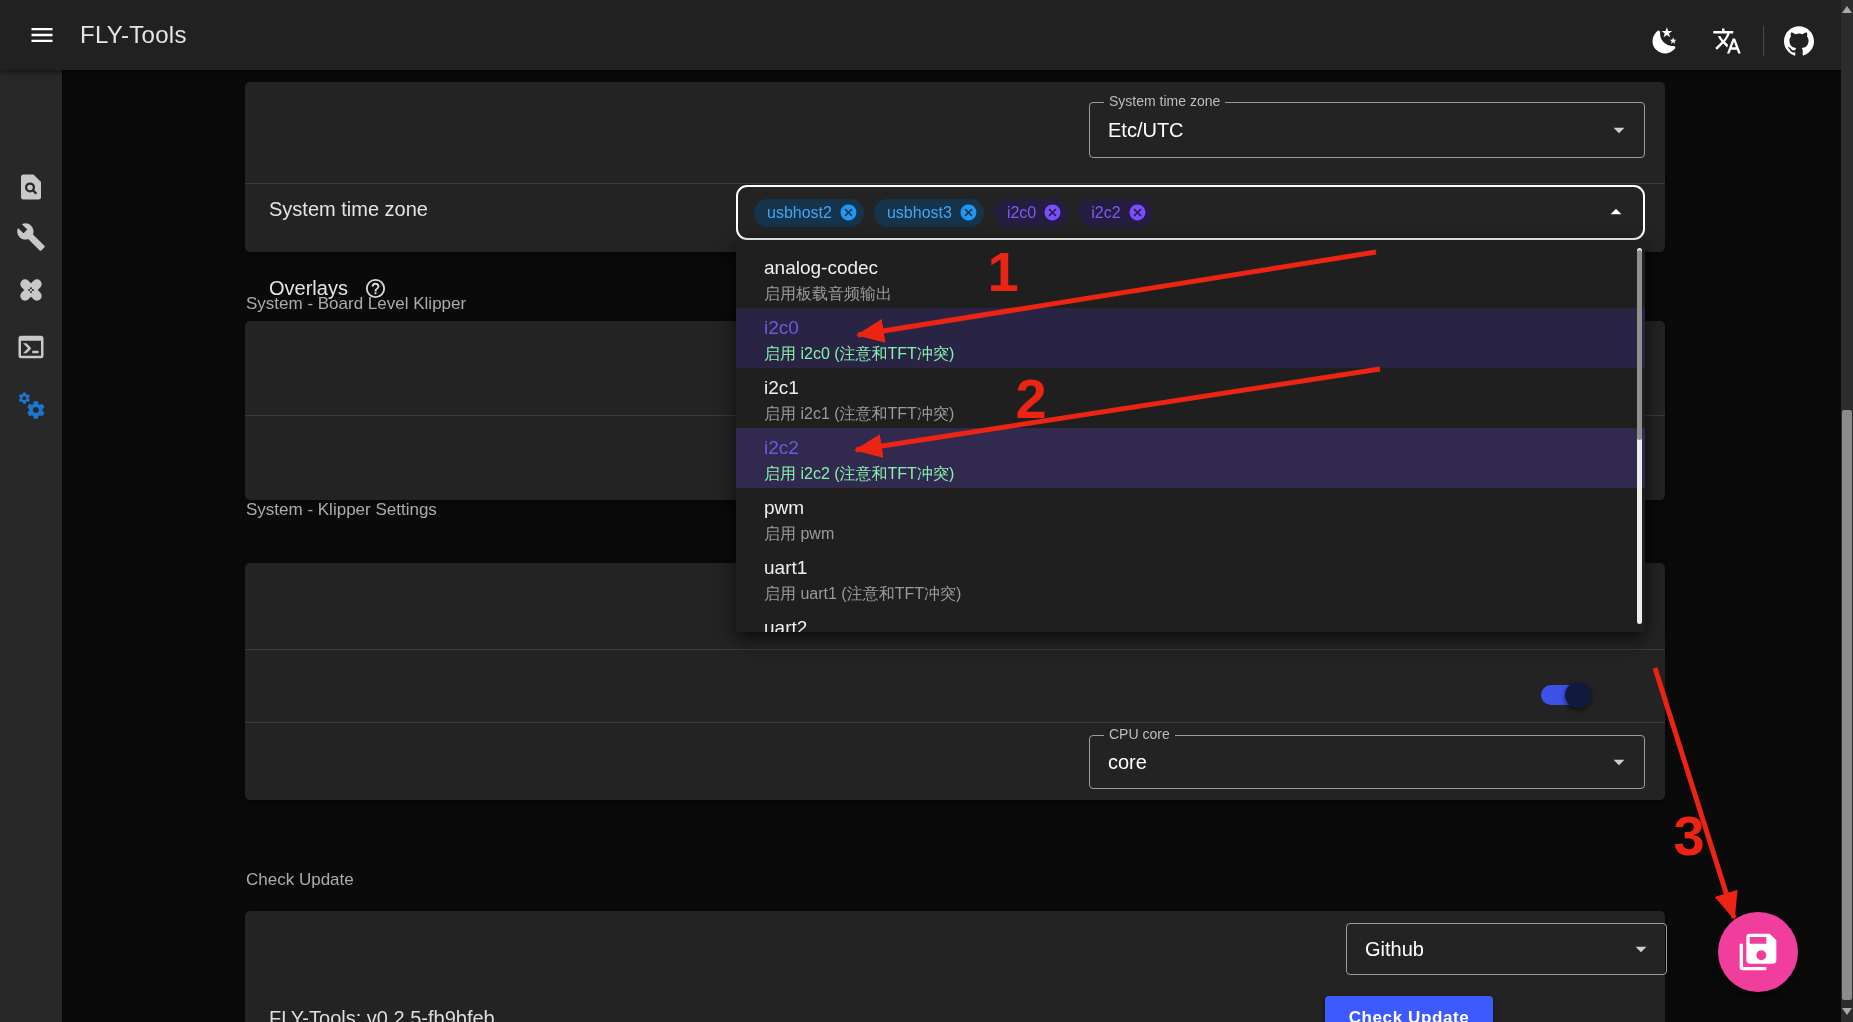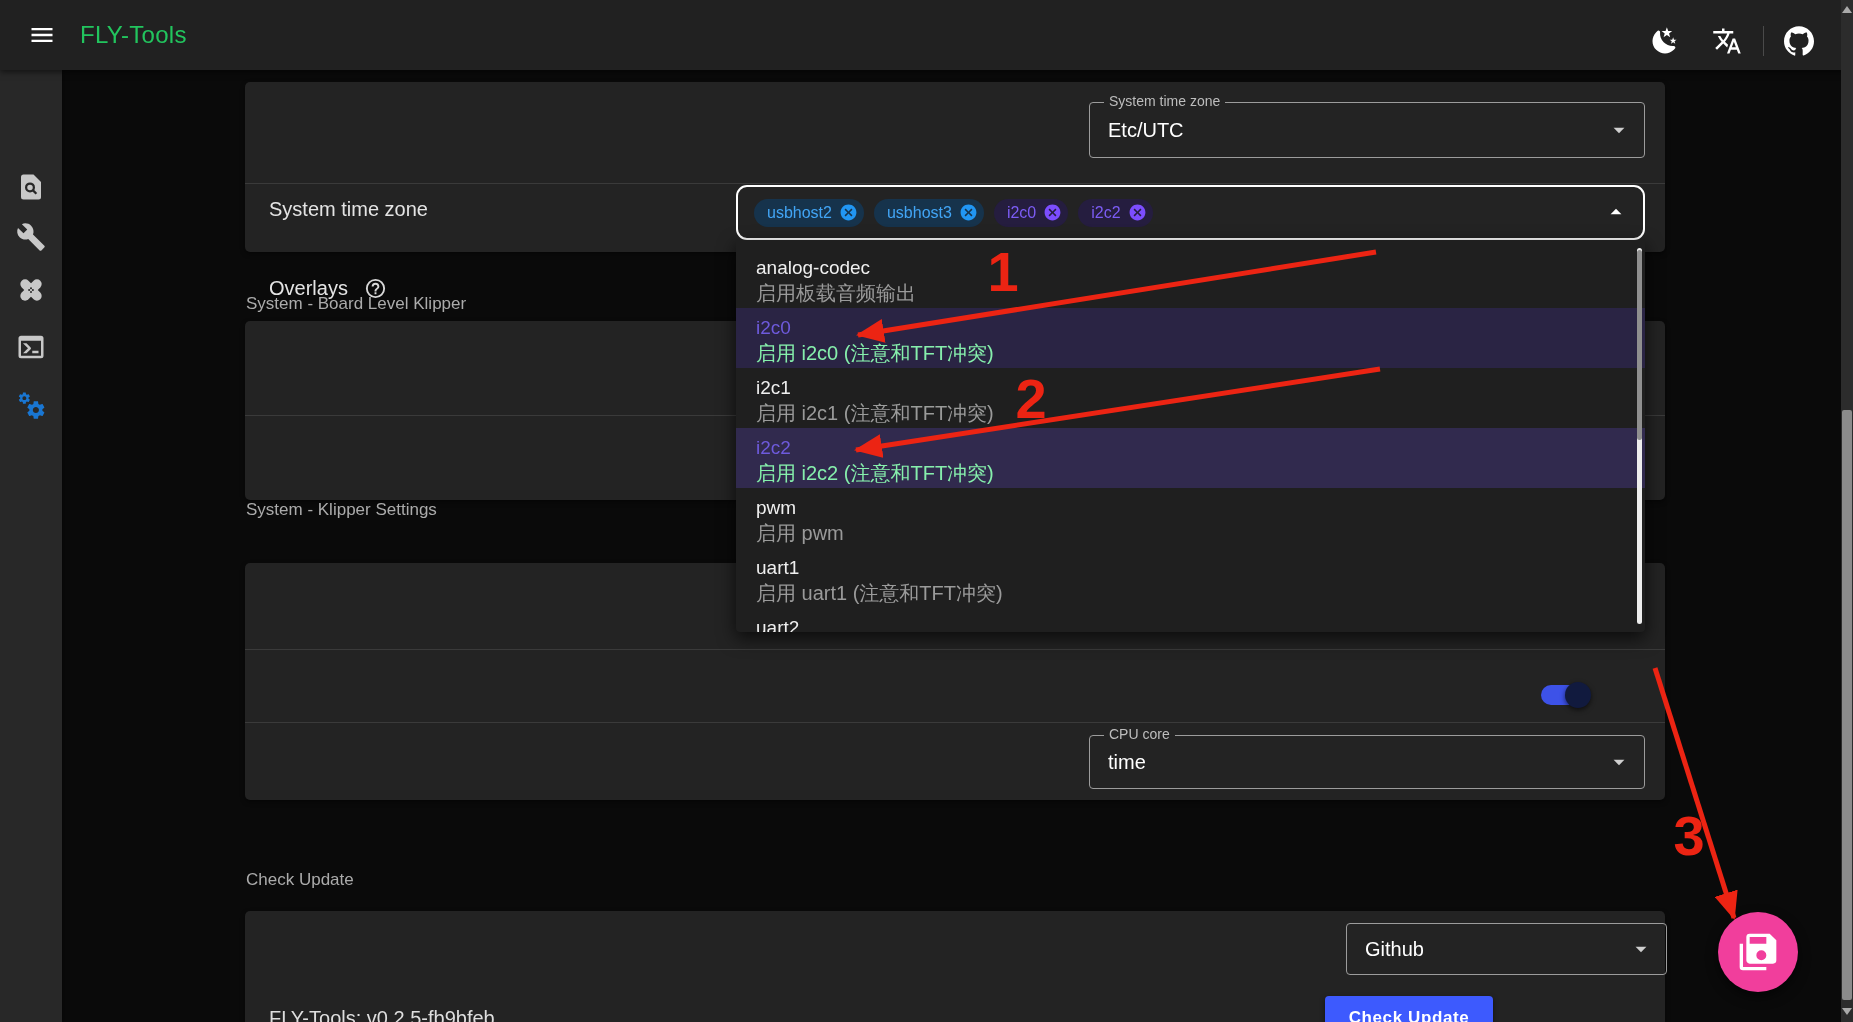--- a/index.html
+++ b/index.html
@@ -3,21 +3,21 @@
 <meta charset="utf-8">
 <style>
   *{box-sizing:border-box;margin:0;padding:0;}
   html,body{background:#000;}
   #root{position:relative;width:1853px;height:1022px;overflow:hidden;background:#0a0a0a;
         font-family:"Liberation Sans","DejaVu Sans",sans-serif;color:#e6e6e6;}
   
   .appbar{position:absolute;left:0;top:0;width:1853px;height:70px;background:#212121;
           box-shadow:0 2px 6px rgba(0,0,0,.55);z-index:20;}
   .icon-btn{background:none;border:none;cursor:pointer;display:flex;align-items:center;justify-content:center;position:absolute;}
-  .app-title{position:absolute;left:80px;top:21px;font-size:24px;color:#22c55e;font-weight:500;letter-spacing:.3px;}
+  .app-title{position:absolute;left:80px;top:21px;font-size:24px;color:#e5e5e5;font-weight:500;letter-spacing:.3px;}
   .vdivider{position:absolute;width:1px;background:#4a4a4a;}
   
   .sidebar{position:absolute;left:0;top:70px;width:62px;height:952px;background:#282828;
            box-shadow:2px 0 5px rgba(0,0,0,.35);z-index:15;}
   .side-btn{position:absolute;left:16px;width:30px;height:30px;}
   
   .card{position:absolute;left:245px;width:1420px;background:#232323;border-radius:5px;box-shadow:0 2px 5px rgba(0,0,0,.45);}
   .row-label{position:absolute;display:flex;align-items:center;gap:16px;font-size:20px;color:#e4e4e4;white-space:nowrap;}
   .divider{position:absolute;left:0;right:0;height:1px;background:#3a3a3a;}
   .section-h{position:absolute;font-size:17px;color:#ababab;z-index:5;}
@@ -29,23 +29,23 @@
   .multiselect{position:absolute;border:2px solid #fff;border-radius:4px;display:flex;align-items:center;
                padding-left:16px;gap:10px;background:#232323;cursor:pointer;}
   
   .chip{display:inline-flex;align-items:center;height:28px;border-radius:14px;padding:0 6px 0 13px;font-size:16px;gap:7px;}
   .chip.blue{background:#16334C;color:#42A5F5;}
   .chip.purple{background:#251D3F;color:#7C5CF5;}
   .chip .x{display:flex;cursor:pointer;}
   
   .menu{position:absolute;left:736px;top:240px;width:909px;height:392px;background:#1f1f1f;z-index:30;
         box-shadow:0 6px 18px rgba(0,0,0,.7);padding-top:8px;overflow:hidden;border-radius:0 0 4px 4px;}
-  .m-item{height:60px;padding:7px 20px 0;cursor:pointer;}
+  .m-item{height:60px;padding:7px 28px 0;cursor:pointer;}
   .m-title{font-size:19px;color:#efefef;line-height:26px;}
-  .m-sub{font-size:20px;color:#9a9a9a;line-height:25px;}
+  .m-sub{font-size:16px;color:#9a9a9a;line-height:25px;}
   .m-item.sel{background:#2A2444;}
   .m-item.sel2{background:#312A4E;}
   .m-item.sel .m-title,.m-item.sel2 .m-title{color:#6E5ADC;}
   .m-item.sel .m-sub,.m-item.sel2 .m-sub{color:#86efac;}
   .m-track{position:absolute;right:3px;top:8px;width:5px;height:376px;background:#ededed;border-radius:3px;}
   .m-thumb{position:absolute;right:3px;top:10px;width:5px;height:190px;background:#8f8f8f;border-radius:3px;}
   
   .switch{position:absolute;width:46px;height:20px;border-radius:10px;background:#3D52E8;cursor:pointer;}
   .switch .knob{position:absolute;right:-4px;top:-3px;width:26px;height:26px;border-radius:50%;
                 background:#111A3E;box-shadow:0 2px 5px rgba(0,0,0,.6);}
@@ -220,21 +220,21 @@
 
     <div class="divider" style="top:86px;"></div>
 
     <div class="switch" style="left:1296px;top:122px;">
       <span class="knob"></span>
     </div>
     <div class="divider" style="top:159px;"></div>
 
     <div class="select" style="left:844px;top:172px;width:556px;height:54px;">
       <span class="float-label">CPU core</span>
-      <span class="value">time</span>
+      <span class="value">core</span>
       <span class="caret">
           <svg width="26" height="26" viewBox="0 0 24 24">
             <path fill="#cfcfcf" d="M7,10L12,15L17,10H7Z"></path>
           </svg>
         </span>
     </div>
   </section>
 
   <div class="section-h" style="left:246px;top:870px;">Check Update</div>
   <section class="card" style="top:911px;height:200px;">

